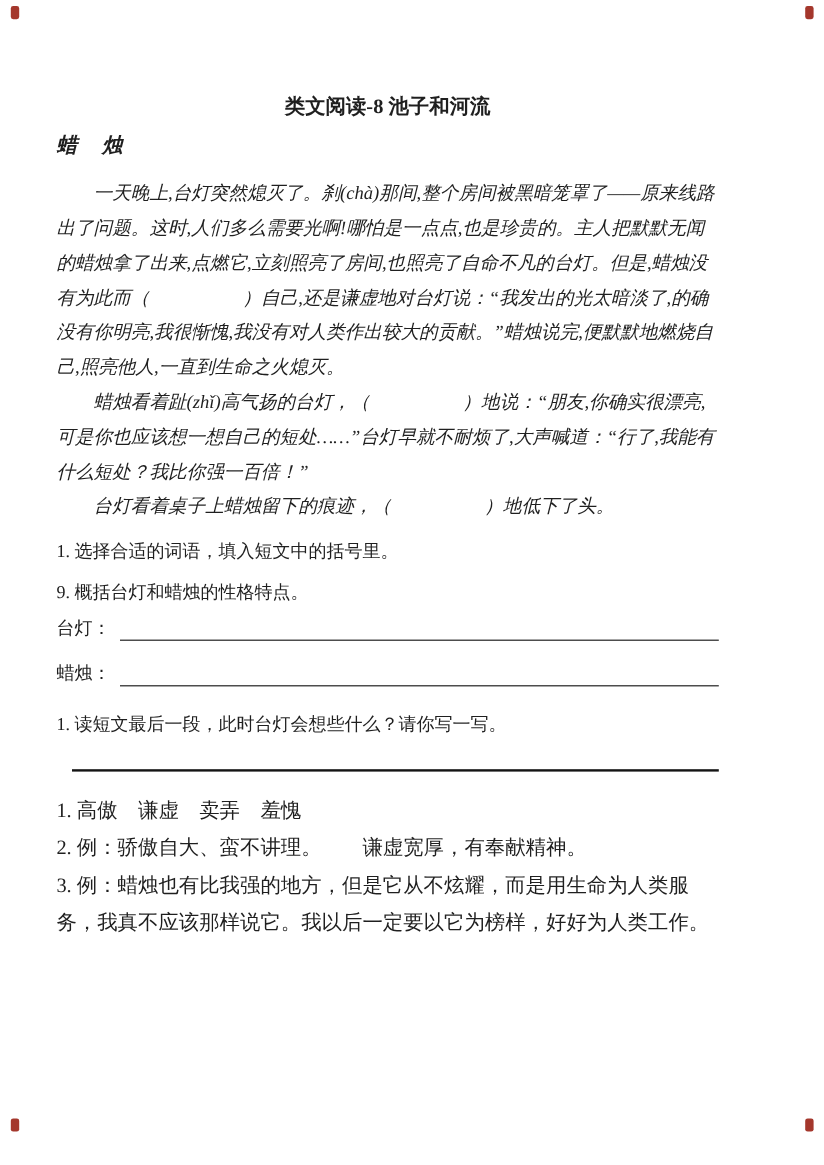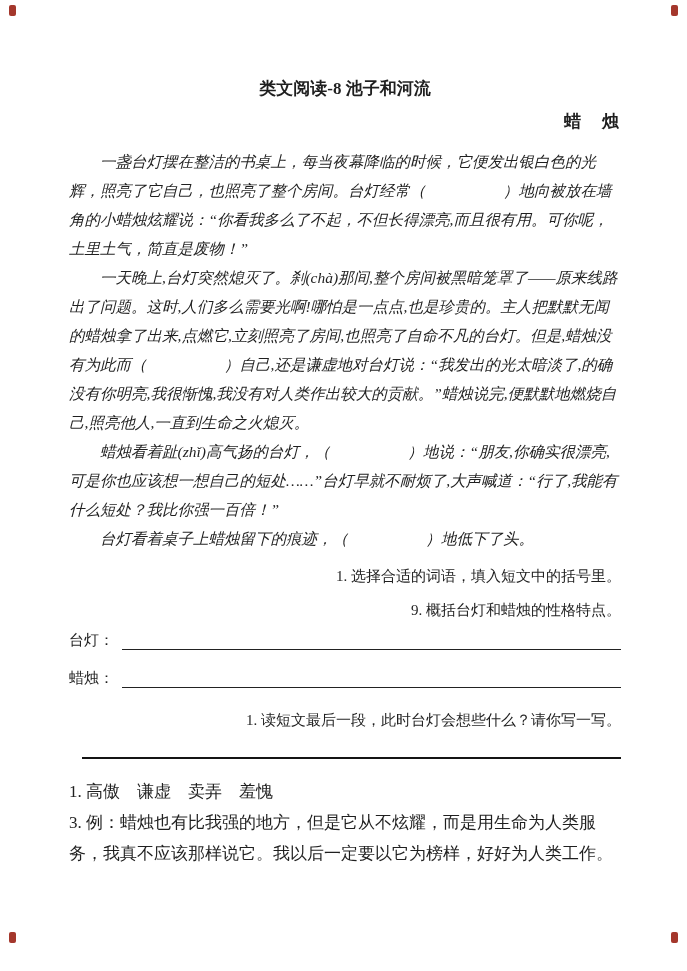--- a/index.html
+++ b/index.html
@@ -16,44 +16,45 @@
     width:7px;height:11px;
     background:#a4372c;
     border-radius:2px;
   }
   .cm-tl{left:9px;top:5px;}
   .cm-tr{left:671px;top:5px;}
   .cm-bl{left:9px;top:932px;}
   .cm-br{left:671px;top:932px;}
   .content{
     position:absolute;
-    left:69px;top:78px;width:552px;
+    left:47px;top:78px;width:552px;
   }
   .title{
     margin:0;
     text-align:center;
     font-size:17px;line-height:22px;
     font-weight:bold;
   }
   .subtitle{
     margin:11px 0 0 0;
-    text-align:right;
+    text-align:left;
     font-size:17px;line-height:22px;
     font-weight:bold;
     letter-spacing:2px;
+    font-style:italic;
   }
   .passage{
     margin-top:14px;
     font-size:15.5px;
     line-height:29px;
     font-style:italic; 
   }
   .passage p{margin:0;text-indent:2em;}
   .qa{font-size:15px;font-style:normal;}
-  .q{margin:12px 0 0 0;line-height:22px;text-align:right;}
+  .q{margin:12px 0 0 0;line-height:22px;}
   .options-row{margin:10px 0 0 0;line-height:22px;}
   .blank-row{
     display:flex;
     margin-top:8px;height:30px;
   }
   .blank-row .label{flex:0 0 auto;line-height:22px;}
   .blank-row .line{
     flex:1 1 auto;
     border-bottom:1px solid #222;
     margin-left:8px;height:20px;
@@ -78,21 +79,20 @@
   <div class="corner-mark cm-tr"></div>
   <div class="corner-mark cm-bl"></div>
   <div class="corner-mark cm-br"></div>
 
   <div class="content">
 
     <h1 class="title">类文阅读-8 池子和河流</h1>
     <h2 class="subtitle">蜡　烛</h2>
 
     <div class="passage">
-      <p>一盏台灯摆在整洁的书桌上，每当夜幕降临的时候，它便发出银白色的光辉，照亮了它自己，也照亮了整个房间。台灯经常（　　　　　）地向被放在墙角的小蜡烛炫耀说：“你看我多么了不起，不但长得漂亮,而且很有用。可你呢，土里土气，简直是废物！”</p>
       <p>一天晚上,台灯突然熄灭了。刹(chà)那间,整个房间被黑暗笼罩了——原来线路出了问题。这时,人们多么需要光啊!哪怕是一点点,也是珍贵的。主人把默默无闻的蜡烛拿了出来,点燃它,立刻照亮了房间,也照亮了自命不凡的台灯。但是,蜡烛没有为此而（　　　　　）自己,还是谦虚地对台灯说：“我发出的光太暗淡了,的确没有你明亮,我很惭愧,我没有对人类作出较大的贡献。”蜡烛说完,便默默地燃烧自己,照亮他人,一直到生命之火熄灭。</p>
       <p>蜡烛看着趾(zhǐ)高气扬的台灯，（　　　　　）地说：“朋友,你确实很漂亮,可是你也应该想一想自己的短处……”台灯早就不耐烦了,大声喊道：“行了,我能有什么短处？我比你强一百倍！”</p>
       <p>台灯看着桌子上蜡烛留下的痕迹，（　　　　　）地低下了头。</p>
     </div>
 
     <div class="qa">
       <p class="q">1. 选择合适的词语，填入短文中的括号里。</p>
       <p class="q">9. 概括台灯和蜡烛的性格特点。</p>
 
       <div class="blank-row">
@@ -105,17 +105,18 @@
         <span class="line"></span>
       </div>
 
       <p class="q">1. 读短文最后一段，此时台灯会想些什么？请你写一写。</p>
 
       <div class="big-line"></div>
     </div>
 
     <div class="answers">
       <p>1. 高傲　谦虚　卖弄　羞愧</p>
+      <p>2. 例：骄傲自大、蛮不讲理。　　谦虚宽厚，有奉献精神。</p>
       <p>3. 例：蜡烛也有比我强的地方，但是它从不炫耀，而是用生命为人类服务，我真不应该那样说它。我以后一定要以它为榜样，好好为人类工作。</p>
     </div>
 
   </div>
 </div>
 
 </body></html>

